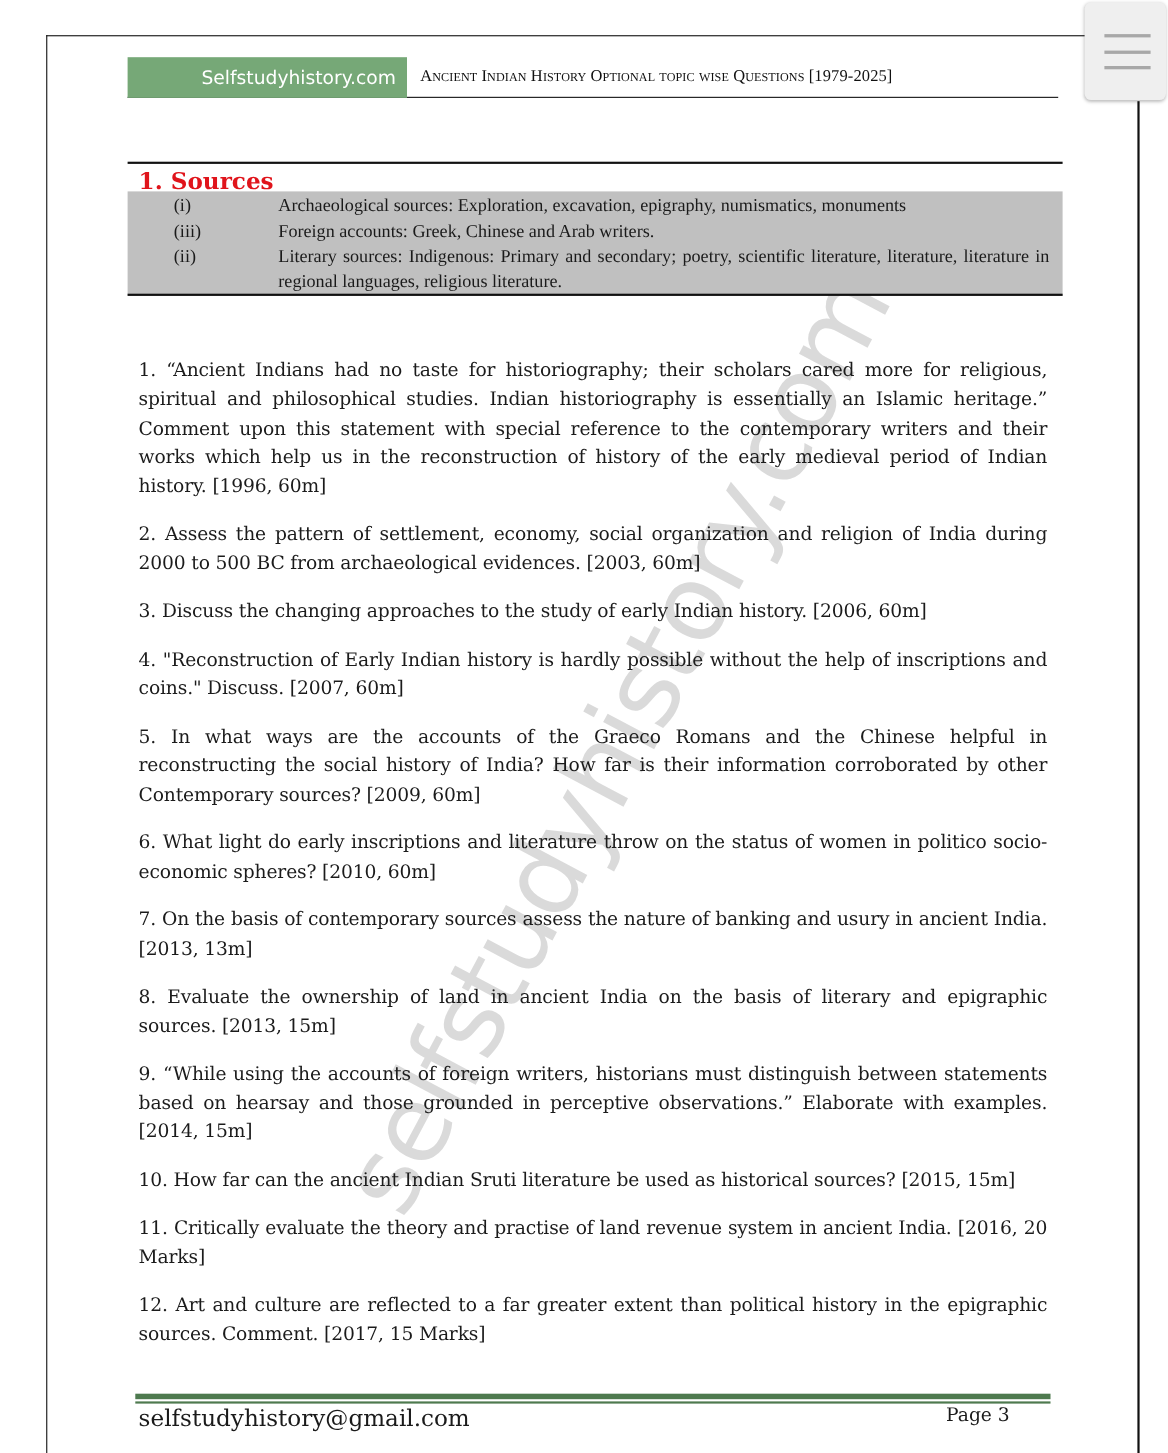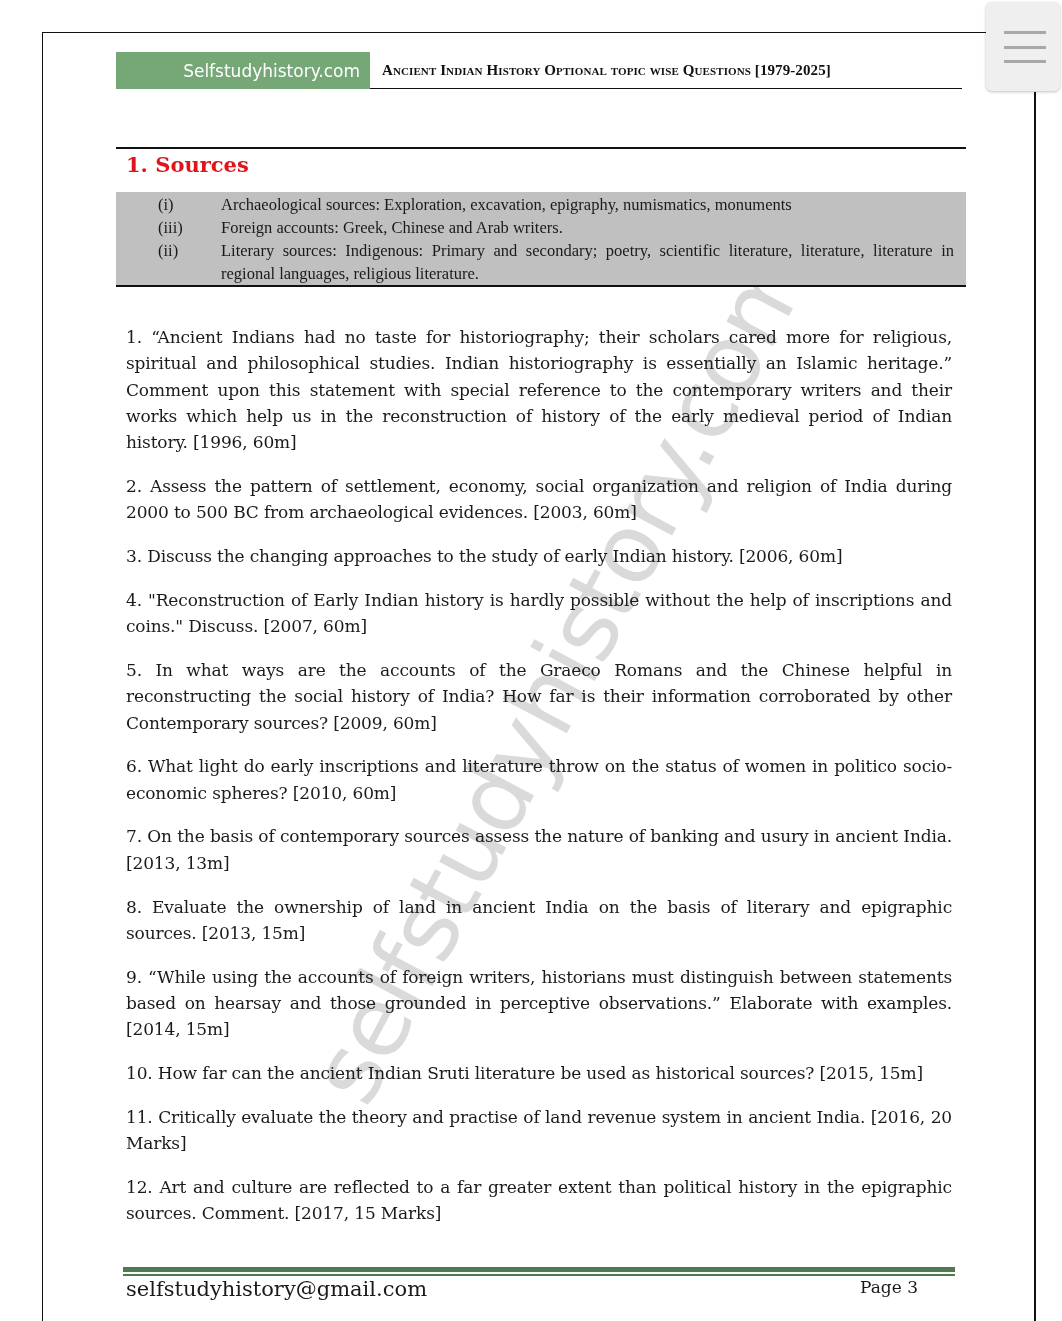--- a/index.html
+++ b/index.html
@@ -19,30 +19,30 @@
   .menu-button .bar { position: absolute; left: 18px; width: 42px; height: 3px; background: #a8a8a8; }
 
   .header { position: absolute; left: 116px; top: 52px; width: 846px; height: 36px; border-bottom: 1.5px solid #111; }
   .brand-block {
     position: absolute; left: 0; top: 0; width: 254px; height: 37px; background: #76a877;
     color: #fff; font-family: "DejaVu Sans", "Liberation Sans", sans-serif; font-size: 17px;
     display: flex; align-items: center; justify-content: flex-end; padding-right: 10px; box-sizing: border-box;
   }
   .doc-title {
     position: absolute; left: 266px; top: 10px; font-family: "Liberation Serif", "DejaVu Serif", serif;
-    font-weight: bold; font-variant: small-caps; font-size: 15px; color: #111; white-space: nowrap; letter-spacing: 0.1px;
+    font-weight: normal; font-variant: small-caps; font-size: 15px; color: #111; white-space: nowrap; letter-spacing: 0.1px;
   }
 
   .section { position: absolute; left: 116px; top: 147px; width: 850px; }
   .section .top-rule { border-top: 2px solid #111; }
-  .section-title { color: #e0141b; font-weight: bold; font-size: 21px; padding: 4px 0 0 10px; height: 43px; box-sizing: border-box; line-height: 23px; font-family: "DejaVu Serif", serif; }
+  .section-title { color: #e0141b; font-weight: bold; font-size: 21px; padding: 4px 0 0 10px; height: 25px; box-sizing: border-box; line-height: 23px; font-family: "DejaVu Serif", serif; }
   .syllabus { background: #c0c0c0; border-bottom: 2px solid #111; padding: 1px 12px 0 0; }
   .syl-item { display: flex; font-size: 16.5px; line-height: 23px; font-family: "Liberation Serif", "DejaVu Serif", serif; }
   .syl-num { width: 105px; padding-left: 42px; box-sizing: border-box; flex-shrink: 0; }
-  .syl-text { flex: 1; text-align: justify; }
+  .syl-text { flex: 1; text-align: justify; margin-left: 32px; }
 
   .questions { position: absolute; left: 126px; top: 324px; width: 826px; }
   .q { font-size: 17px; line-height: 26.3px; text-align: justify; margin: 0 0 17.5px 0; font-family: "DejaVu Serif", serif; color: #1b1b1b; letter-spacing: -0.15px; }
 
   .watermark {
     position: absolute; left: 80px; top: 620px; width: 960px; text-align: center;
     font-family: "DejaVu Sans", "Liberation Sans", sans-serif; font-size: 96px; color: rgba(150,150,150,0.35);
     transform: rotate(-62deg); transform-origin: center center; white-space: nowrap; pointer-events: none; letter-spacing: -2px;
   }
 

